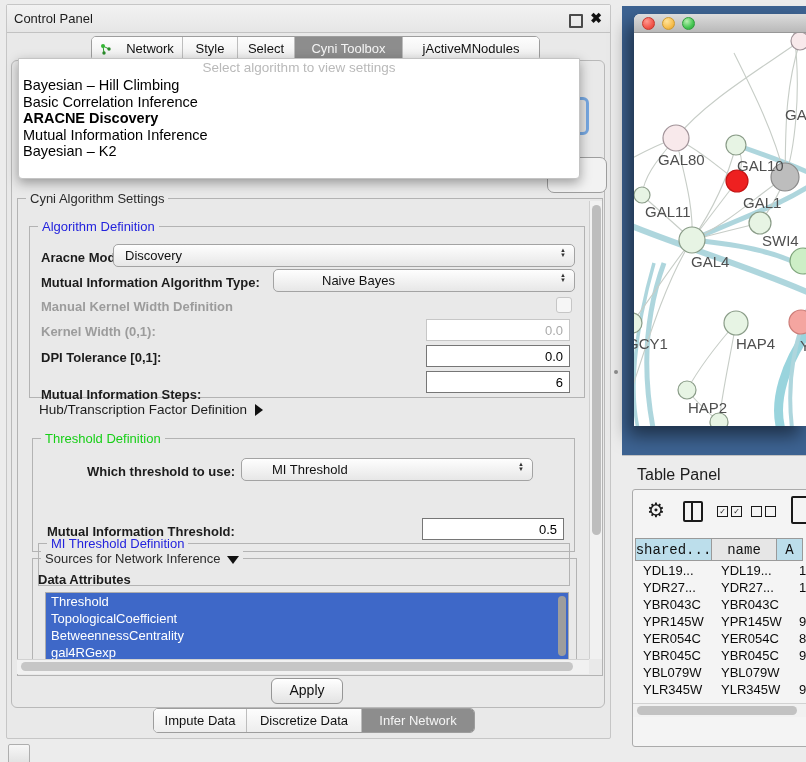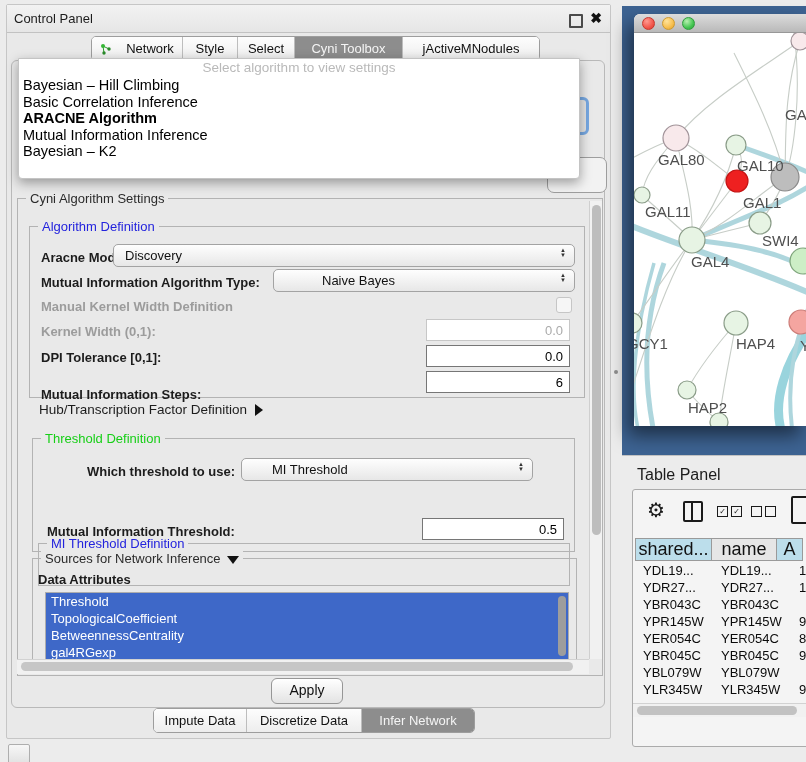--- a/index.html
+++ b/index.html
@@ -72,21 +72,21 @@
   .tp-title{position:absolute;left:15px;top:10px;font-size:16px;color:#1c1c1c;}
   .tp-inner{position:absolute;left:10px;top:33px;width:180px;height:256px;background:#f4f4f4;
       border:1px solid #ababab;border-radius:3px;overflow:hidden;}
   .gear{position:absolute;left:14px;top:8px;font-size:20px;color:#1a1a1a;}
   .colicon{position:absolute;left:50px;top:11px;width:16px;height:17px;border:2px solid #1a1a1a;border-radius:2px;}
   .colicon:before{content:"";position:absolute;left:6px;top:0;width:2px;height:17px;background:#1a1a1a;}
   .cbpair{position:absolute;top:16px;display:flex;gap:3px;}
   .minibox{width:9px;height:9px;border:1.5px solid #1a1a1a;font-size:8px;line-height:9px;text-align:center;color:#1a1a1a;}
   .pageicon{position:absolute;left:158px;top:6px;width:26px;height:24px;border:2px solid #1a1a1a;border-radius:2px;background:#f4f4f4;}
   .thead{position:absolute;left:2px;top:48px;display:flex;height:23px;}
-  .th{border:1px solid #9a9a9a;border-left:none;font-size:18px;color:#111;display:flex;align-items:center;justify-content:center;box-sizing:border-box;}
+  .th{border:1px solid #9a9a9a;border-left:none;font-size:14px;color:#111;display:flex;align-items:center;justify-content:center;box-sizing:border-box;font-family:Liberation Mono, monospace;}
   .th:first-child{border-left:1px solid #9a9a9a;}
   .trow{position:absolute;left:2px;height:17px;font-size:13px;color:#0b0b0b;white-space:nowrap;}
   .tcell{position:absolute;top:0;line-height:17px;}
   .corner-btn{position:absolute;left:8px;top:744px;width:20px;height:18px;border:1px solid #aeaeae;border-radius:2px;background:linear-gradient(#f7f7f7,#e2e2e2);}
   .divider-dot{position:absolute;left:614px;top:370px;width:4px;height:4px;border-radius:50%;background:#8f8f8f;}
 </style>
 </head>
 <body>
 
 <div id="root">
@@ -126,21 +126,21 @@
 
     <div class="content-frame"></div>
 
     <div class="combo-frag"></div>
     <div class="group-frag"></div>
 
     <div class="dropdown">
       <div class="dd-header">Select algorithm to view settings</div>
       <div class="dd-item">Bayesian – Hill Climbing</div>
       <div class="dd-item">Basic Correlation Inference</div>
-      <div class="dd-item bold">ARACNE Algorithm</div>
+      <div class="dd-item bold">ARACNE Discovery</div>
       <div class="dd-item">Mutual Information Inference</div>
       <div class="dd-item">Bayesian – K2</div>
     </div>
 
     <div class="fieldset" style="left:10px;top:193px;width:584px;height:476px;">
       <span class="legend">Cyni Algorithm Settings</span>
     </div>
 
     <div class="vscroll" style="left:582px;top:196px;width:12px;height:458px;">
       <div class="thumb" style="left:1.5px;top:4px;width:9px;height:330px;"></div>

